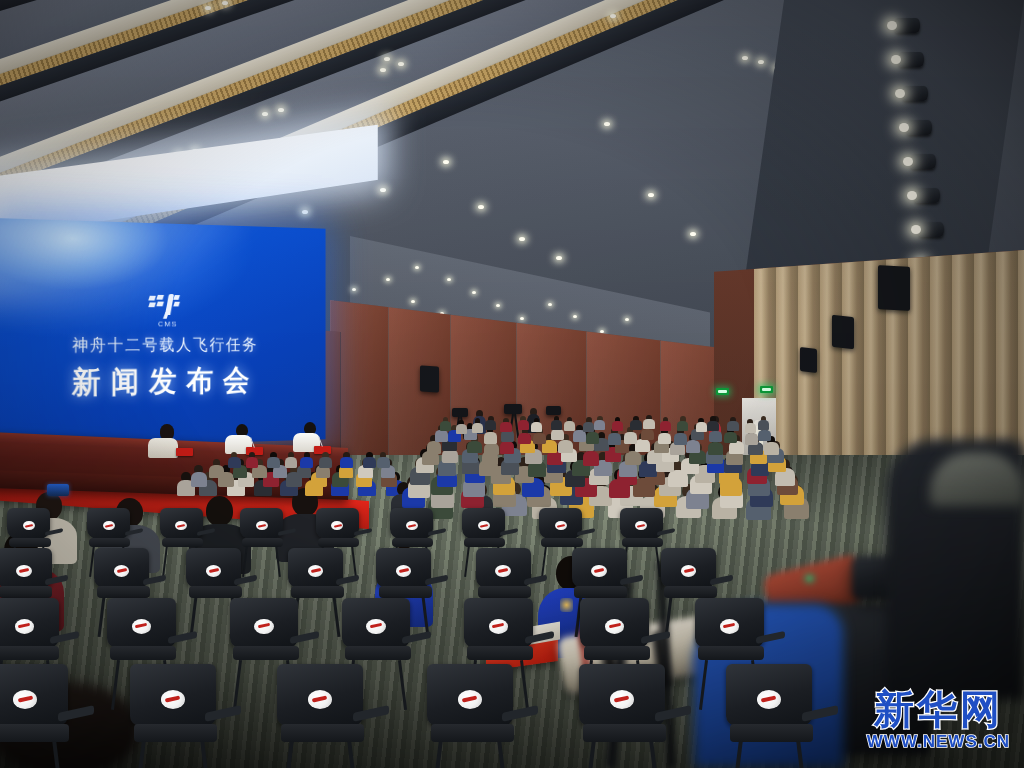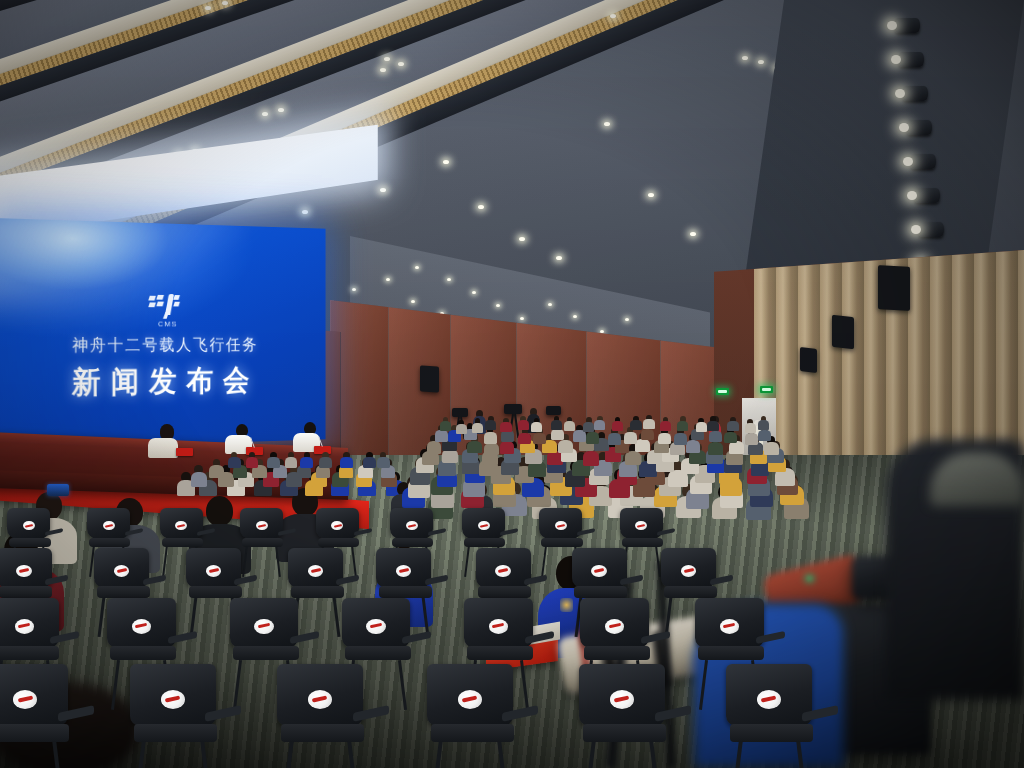--- a/index.html
+++ b/index.html
@@ -1435,14 +1435,18 @@
 
   <div class="fg fg-blur-hard" style="left:-10px;top:682px;width:150px;height:96px;border-radius:50%;
               background:linear-gradient(170deg,#2a211c,#0c0908);"></div>
 
   <div class="fg fg-blur" style="left:614px;top:580px;width:10px;height:188px;background:#15181c;transform:rotate(5deg);"></div>
   <div class="fg fg-blur" style="left:662px;top:560px;width:8px;height:208px;background:#101317;transform:rotate(-3deg);"></div>
 
   <div class="grade"></div>
   <div class="vignette"></div>
 
+  <div class="watermark">
+    <div class="wm-cn">新华网</div>
+    <div class="wm-url">WWW.NEWS.CN</div>
+  </div>
 
 </div>
 
 </body></html>

